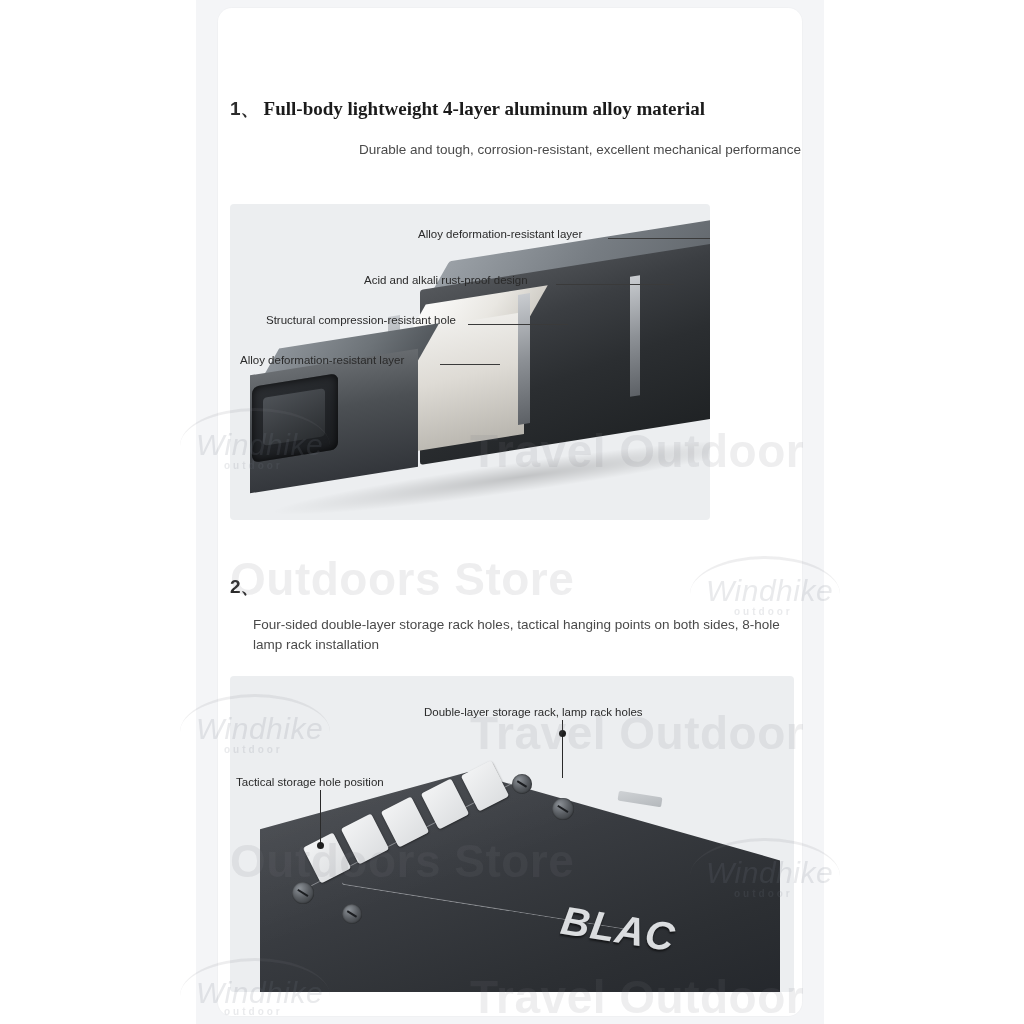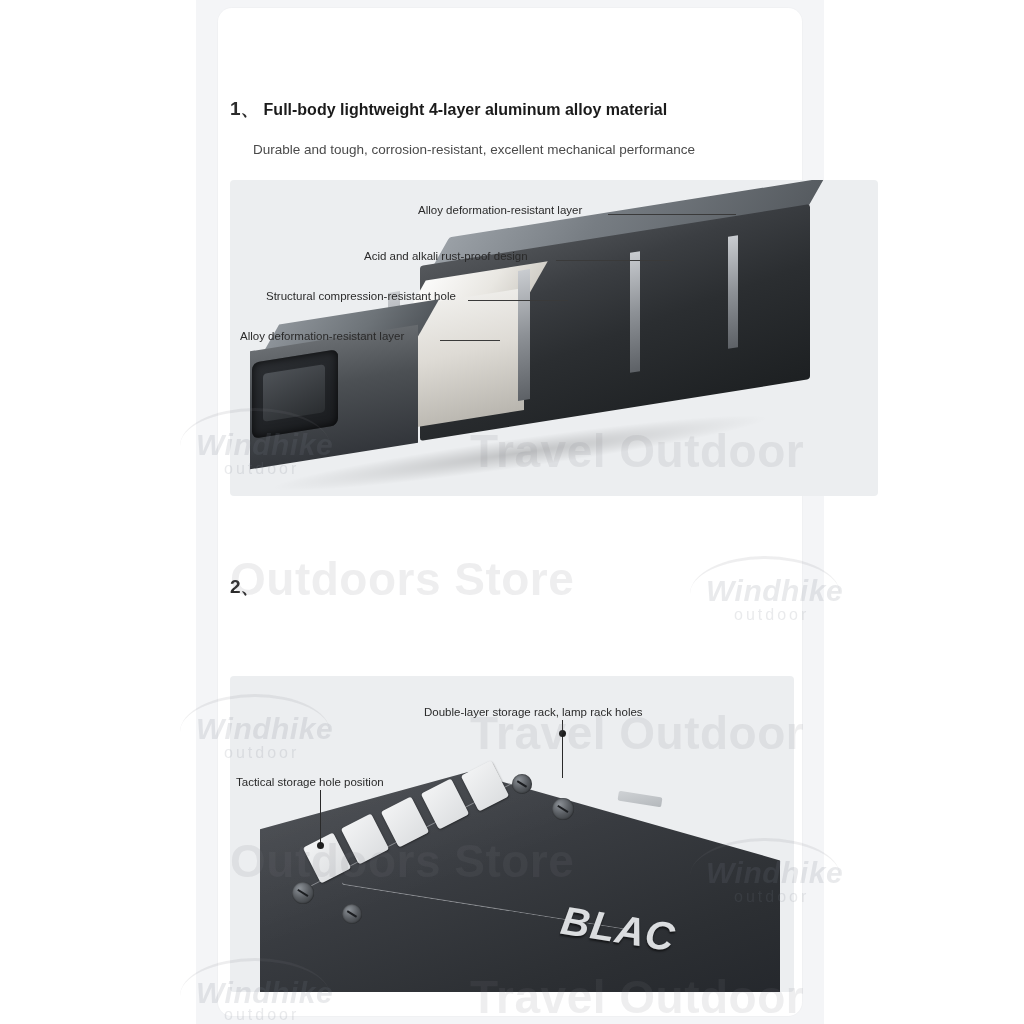--- a/index.html
+++ b/index.html
@@ -46,31 +46,31 @@
   
   .wm-layer {
     position: absolute;
     inset: 0;
     pointer-events: none;
     z-index: 6;
   }
   .wm {
     position: absolute;
     color: rgba(120,125,135,0.16);
-    font-weight: bold;
+    font-weight: normal;
     white-space: nowrap;
     letter-spacing: 0.5px;
   }
   .wm-brand { font-style: italic; font-size: 30px; }
   .wm-sub {
     position: absolute;
-    font-size: 16px;
+    font-size: 10px;
     color: rgba(120,125,135,0.16);
     letter-spacing: 3px;
-    font-weight: normal;
+    font-weight: bold;
   }
   .wm-text { font-size: 46px; color: rgba(120,125,135,0.13); font-weight: bold; }
   .wm-swoosh {
     position: absolute;
     width: 150px;
     height: 38px;
     border-top: 3px solid rgba(120,125,135,0.13);
     border-radius: 50% 50% 0 0 / 100% 100% 0 0;
   }
 
@@ -81,23 +81,24 @@
     align-items: baseline;
     color: #1b1b1b;
   }
   .sec-num {
     font-size: 19px;
     font-weight: bold;
     color: #2b2b2b;
     margin-right: 4px;
   }
   .sec-title {
-    font-size: 16px;
+    font-size: 19px;
     font-weight: bold;
     color: #1b1b1b;
+    font-family: Liberation Serif, serif;
   }
   .sec-desc {
     position: absolute;
     font-size: 13.5px;
     color: #4a4a4a;
     line-height: 1.45;
   }
 
   
   .fig {
@@ -124,21 +125,21 @@
   }
   .callout-dot {
     position: absolute;
     width: 7px;
     height: 7px;
     border-radius: 50%;
     background: #1d1d1d;
   }
 
   
-  #fig1 { left: 230px; top: 180px; width: 648px; height: 316px; border-radius: 4px; }
+  #fig1 { left: 230px; top: 204px; width: 480px; height: 316px; border-radius: 4px; }
 
   .tube { position: absolute; }
 
   
   .tube-body {
     left: 190px; top: 55px; width: 390px; height: 175px;
     background: linear-gradient(168deg,#55585c 0%,#3b3e42 28%,#2b2e31 55%,#1d2022 100%);
     transform: skewY(-9deg);
     border-radius: 3px;
   }
@@ -277,25 +278,26 @@
 <div id="page">
 
   <div class="plate"></div>
 
   <div class="card">
 
     <div class="sec-head" style="left:12px; top:88px;">
       <span class="sec-num">1、</span>
       <span class="sec-title">Full-body lightweight 4-layer aluminum alloy material</span>
     </div>
-    <div class="sec-desc" style="left:35px; top:132px; width:548px;">Durable and tough, corrosion-resistant, excellent mechanical performance</div>
+    <div class="sec-desc" style="left:35px; top:132px; width:548px;text-align:right;">Durable and tough, corrosion-resistant, excellent mechanical performance</div>
 
     <div class="sec-head" style="left:12px; top:566px;">
       <span class="sec-num">2、</span>
     </div>
+    <div class="sec-desc" style="left:35px; top:607px; width:540px;">Four-sided double-layer storage rack holes, tactical hanging points on both sides, 8-hole lamp rack installation</div>
   </div>
 
   <div class="fig" id="fig1">
 
     <div class="tube tube-body-top"></div>
     <div class="tube tube-body"></div>
 
     <div class="tube c4 collar"></div>
     <div class="tube c3 collar"></div>
 

